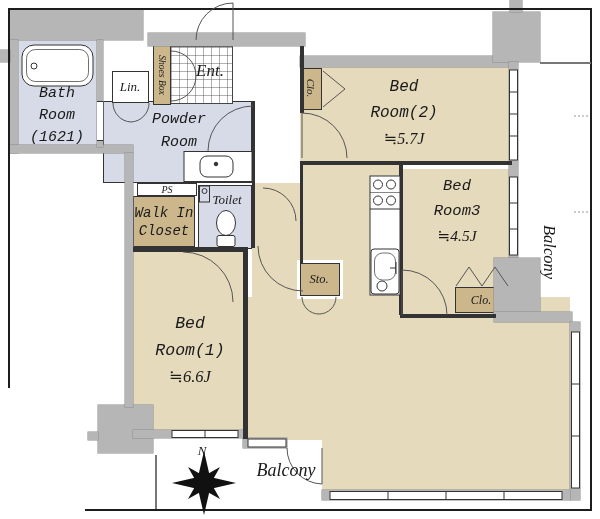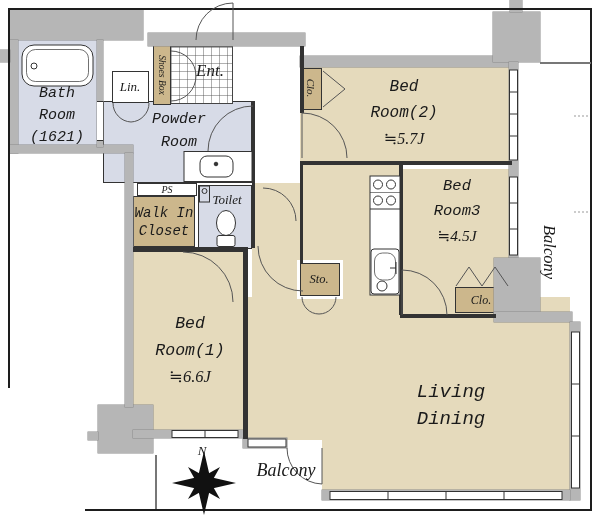--- a/index.html
+++ b/index.html
@@ -211,22 +211,20 @@
     </div>
   <div class="lbl" style="left:319px;top:279px;font-size:12.5px;">
       <span>Sto.</span>
     </div>
   <div class="lbl" style="left:190px;top:351px;font-size:16.5px;line-height:1.62;">
       <span class="pre">Bed
 Room(1)</span>
       <span>≒6.6J</span>
     </div>
   <div class="lbl" style="left:451px;top:406px;font-size:19px;line-height:1.42;">
-      <span class="pre">Living
-Dining</span>
     </div>
   <div class="lbl rot" style="left:549px;top:252px;font-size:16.5px;">
       <span>Balcony</span>
     </div>
   <div class="lbl" style="left:286px;top:470px;font-size:18px;">
       <span>Balcony</span>
     </div>
   <div class="lbl" style="left:202px;top:451px;font-size:13px;">
       <span>N</span>
     </div>

